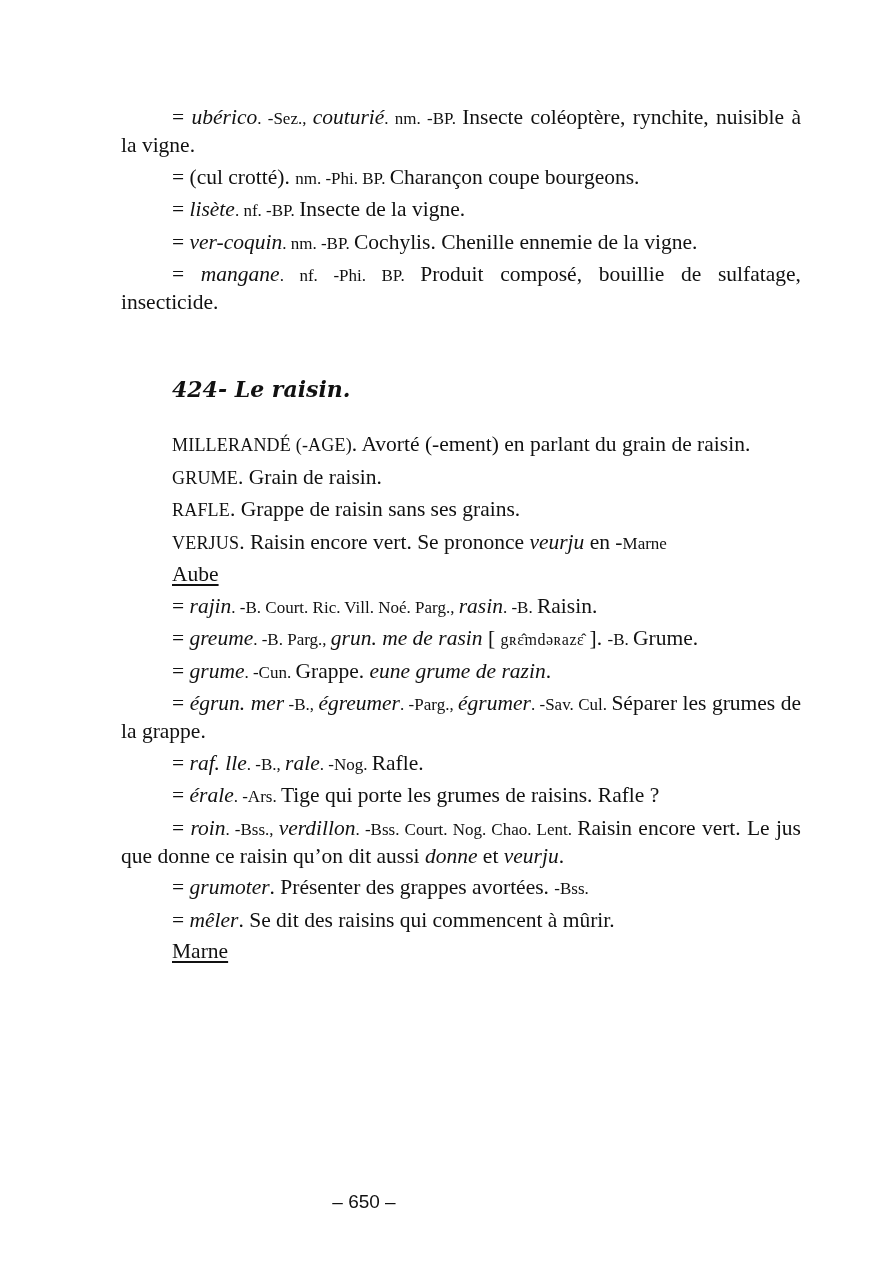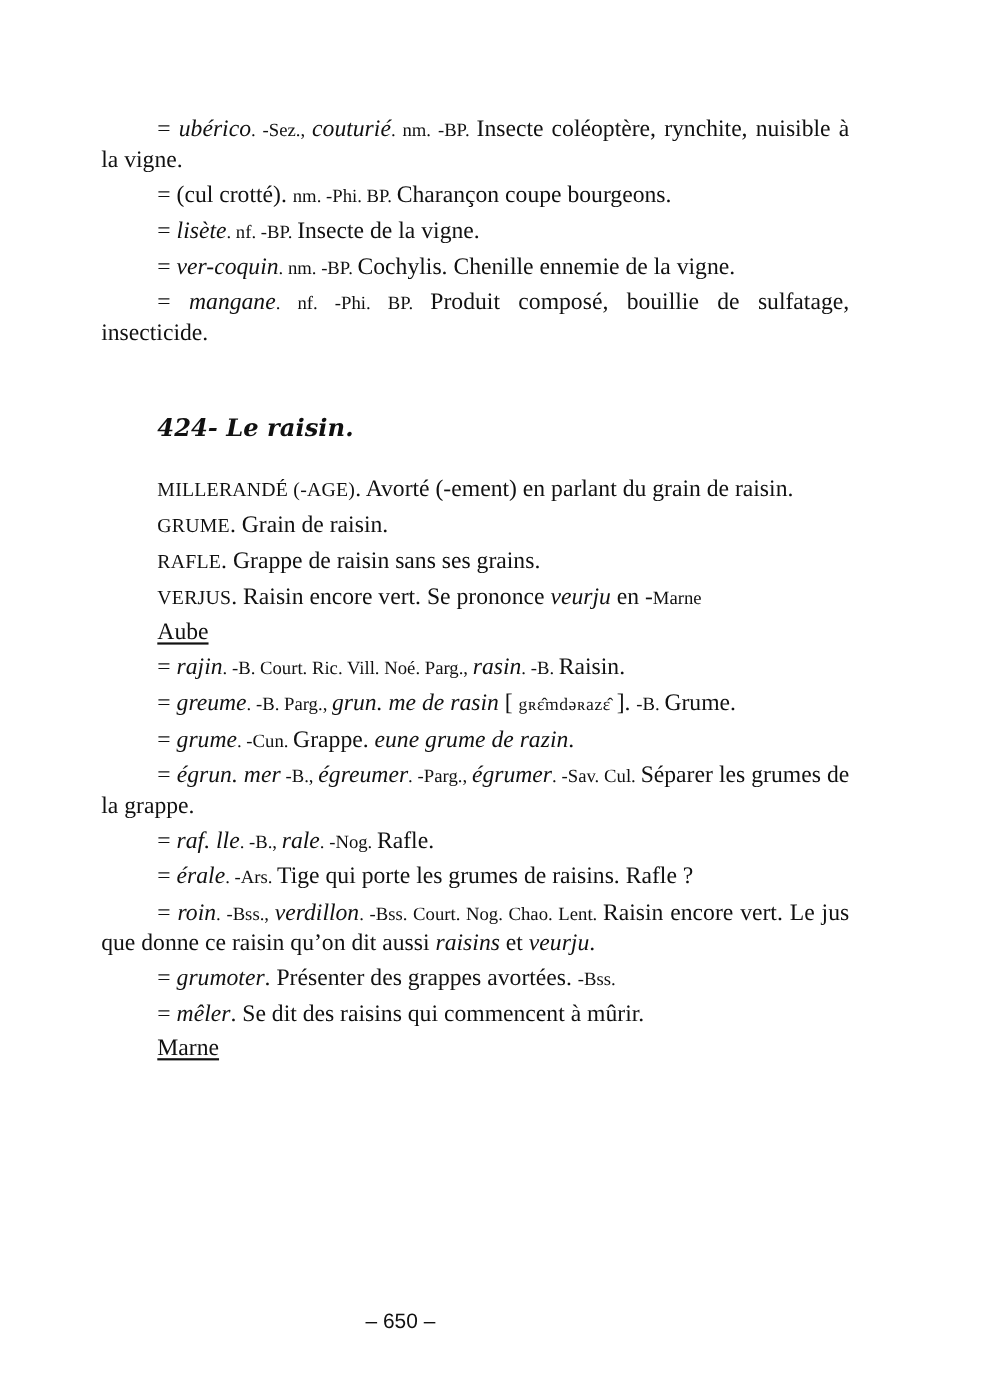--- a/index.html
+++ b/index.html
@@ -1,21 +1,21 @@
 <!DOCTYPE html>
 <html><head>
   <meta charset="utf-8">
   <style>
     html, body { margin: 0; padding: 0; background: #ffffff; }
     body {
       width: 892px; height: 1263px; position: relative; overflow: hidden;
       font-family: "Liberation Serif", "DejaVu Serif", serif;
       color: #111111;
     }
-    .page { position: absolute; left: 92px; top: 104px; width: 680px; }
+    .page { position: absolute; left: 121px; top: 104px; width: 680px; }
     .p {
       font-size: 21.5px; line-height: 27px; text-align: justify;
       text-indent: 51px; margin: 0 0 4.5px 0;
     }
     .p.nojust { text-align: left; }
     .sm { font-size: 17px; }
     .sc { font-size: 18px; letter-spacing: 0.2px; }
     i { font-style: italic; }
     .u { text-decoration: underline; text-underline-offset: 3px; }
     .heading {
@@ -61,21 +61,21 @@
 
   <p class="p nojust"><span>= </span><i>grume</i><span class="sm">. -Cun. </span><span>Grappe. </span><i>eune grume de razin</i><span>.</span></p>
 
   <p class="p"><span>= </span><i>égrun. mer</i><span class="sm"> -B., </span><i>égreumer</i><span class="sm">. -Parg., </span><i>égrumer</i><span class="sm">. -Sav. Cul. </span><span>Séparer les grumes de la grappe.</span></p>
 
 
   <p class="p nojust"><span>= </span><i>raf. lle</i><span class="sm">. -B., </span><i>rale</i><span class="sm">. -Nog. </span><span>Rafle.</span></p>
 
   <p class="p nojust"><span>= </span><i>érale</i><span class="sm">. -Ars. </span><span>Tige qui porte les grumes de raisins. Rafle ?</span></p>
 
-  <p class="p"><span>= </span><i>roin</i><span class="sm">. -Bss., </span><i>verdillon</i><span class="sm">. -Bss. Court. Nog. Chao. Lent. </span><span>Raisin encore vert. Le jus que donne ce raisin qu’on dit aussi </span><i>raisins</i><span> et </span><i>veurju</i><span>.</span></p>
+  <p class="p"><span>= </span><i>roin</i><span class="sm">. -Bss., </span><i>verdillon</i><span class="sm">. -Bss. Court. Nog. Chao. Lent. </span><span>Raisin encore vert. Le jus que donne ce raisin qu’on dit aussi </span><i>donne</i><span> et </span><i>veurju</i><span>.</span></p>
 
   <p class="p nojust"><span>= </span><i>grumoter</i><span>. Présenter des grappes avortées. </span><span class="sm">-Bss.</span></p>
 
   <p class="p nojust"><span>= </span><i>mêler</i><span>. Se dit des raisins qui commencent à mûrir.</span></p>
 
   <p class="p nojust"><span class="u">Marne</span></p>
 </div>
 
 <div class="pageno">– 650 –</div>
 

